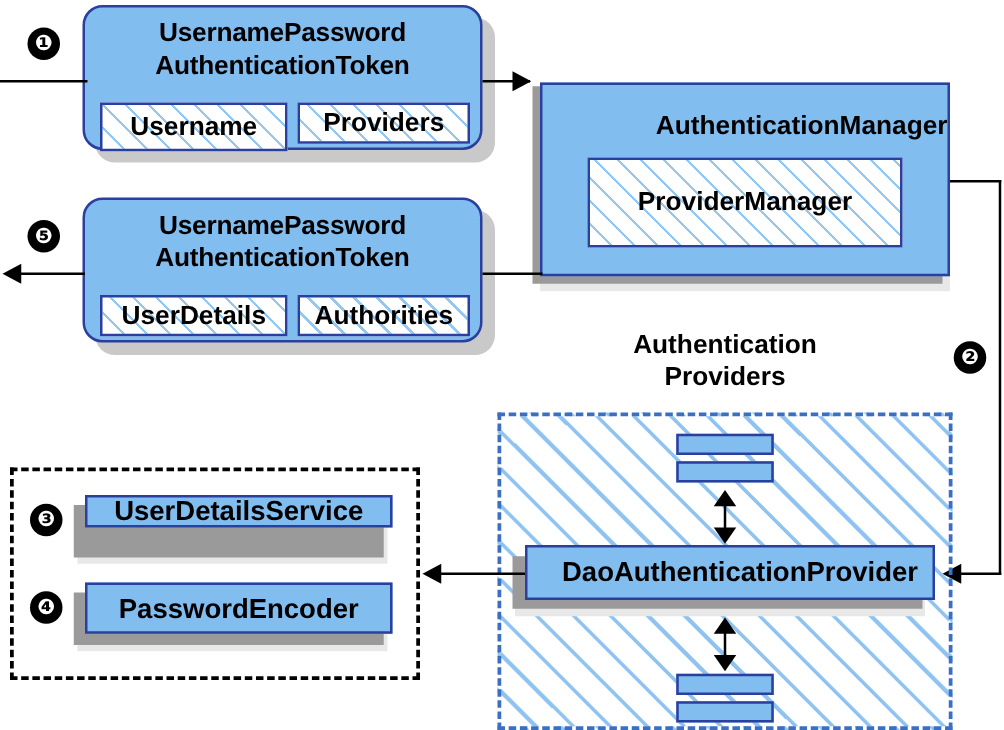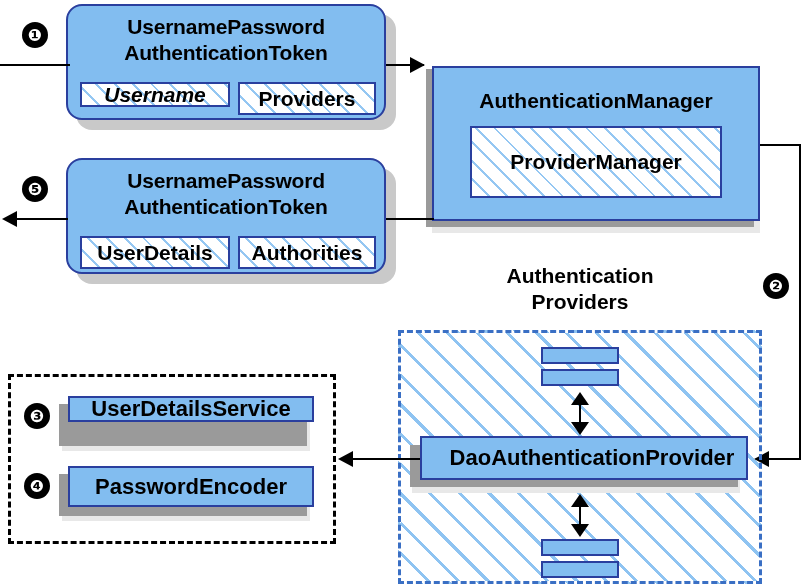--- a/index.html
+++ b/index.html
@@ -191,34 +191,34 @@
 </style>
 </head>
 <body>
 
 <div id="canvas">
 
   <div class="token-shadow abs" style="left:76px; top:14px; width:320px; height:116px;"></div>
   <div class="token-box" style="left:66px; top:4px; width:320px; height:116px;">
     <div class="token-title" style="top:8px;">UsernamePassword</div>
     <div class="token-title" style="top:34px;">AuthenticationToken</div>
-    <div class="sub-box" style="left:12px; top:76px; width:150px; height:25px;font-style:italic;">Username</div>
+    <div class="sub-box" style="left:12px; top:76px; width:150px; height:39px;">Username</div>
     <div class="sub-box" style="left:170px; top:76px; width:138px; height:33px;">Providers</div>
   </div>
   <div class="badge" style="left:22px; top:22px;">❶</div>
 
   <div class="hline" style="left:0px; top:64px; width:70px;"></div>
 
   <div class="hline" style="left:386px; top:64px; width:38px;"></div>
   <div class="arrow-right" style="left:410px; top:57px;"></div>
 
   <div class="sq-shadow-outer" style="left:432px; top:75px; width:328px; height:158px;"></div>
   <div class="sq-shadow-inner" style="left:426px; top:69px; width:328px; height:158px;"></div>
   <div class="sq-box" style="left:432px; top:66px; width:328px; height:155px;">
-    <div class="sq-title" style="top:21px;">AuthenticationManager</div>
+    <div class="sq-title" style="top:21px;text-align:right;">AuthenticationManager</div>
     <div class="sub-box" style="left:36px; top:58px; width:252px; height:72px;text-align:center;">ProviderManager</div>
   </div>
 
   <div class="token-shadow abs" style="left:76px; top:168px; width:320px; height:116px;"></div>
   <div class="token-box" style="left:66px; top:158px; width:320px; height:116px;">
     <div class="token-title" style="top:8px;">UsernamePassword</div>
     <div class="token-title" style="top:34px;">AuthenticationToken</div>
     <div class="sub-box" style="left:170px; top:76px; width:138px; height:33px;">Authorities</div>
     <div class="sub-box" style="left:12px; top:76px; width:150px; height:33px;">UserDetails</div>
   </div>

